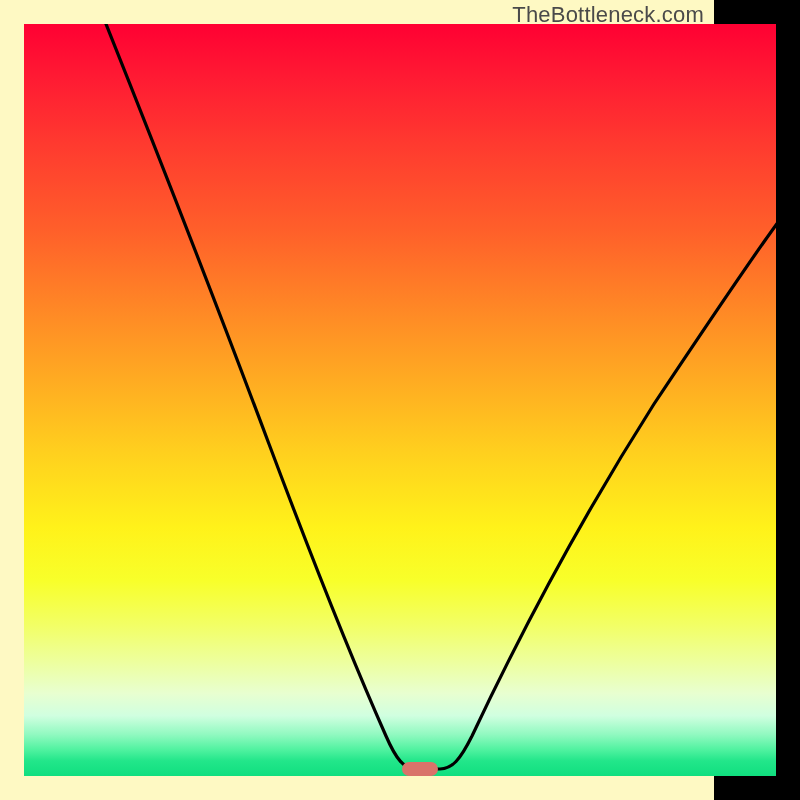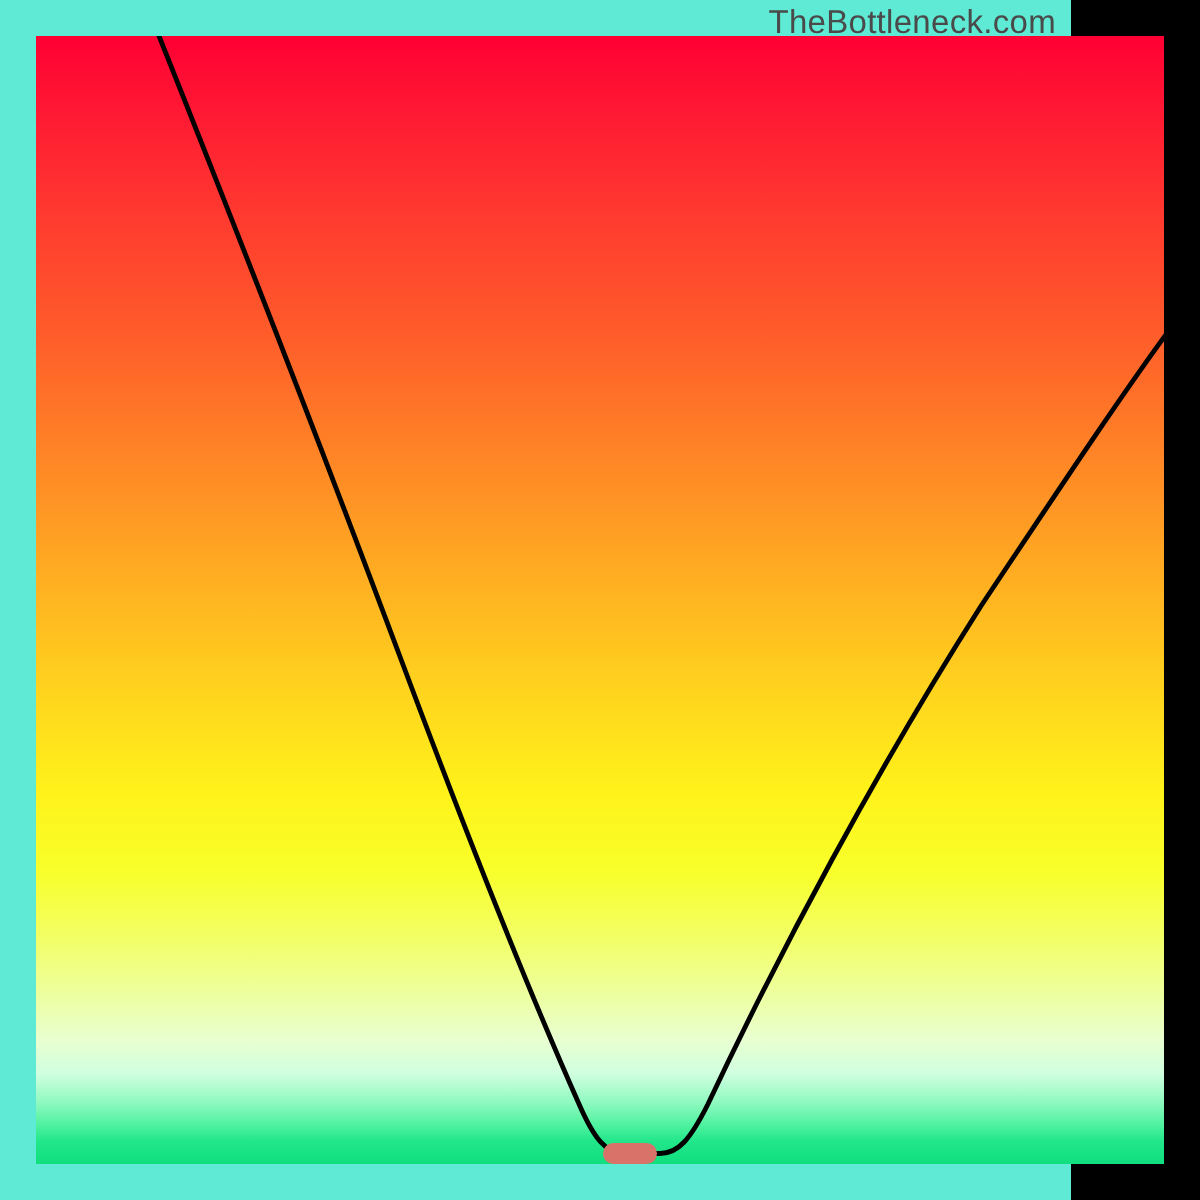--- a/index.html
+++ b/index.html
@@ -7,21 +7,21 @@
     padding: 0;
     width: 800px;
     height: 800px;
     background: #000;
     font-family: Arial, Helvetica, sans-serif;
   }
   .frame {
     position: relative;
     width: 714px;
     height: 800px;
-    background: #5eead4;
+    background: #fef9c3;
   }
   .plot {
     position: absolute;
     left: 24px;
     top: 24px;
     width: 752px;
     height: 752px;
     overflow: hidden;
   }
   .gradient {

